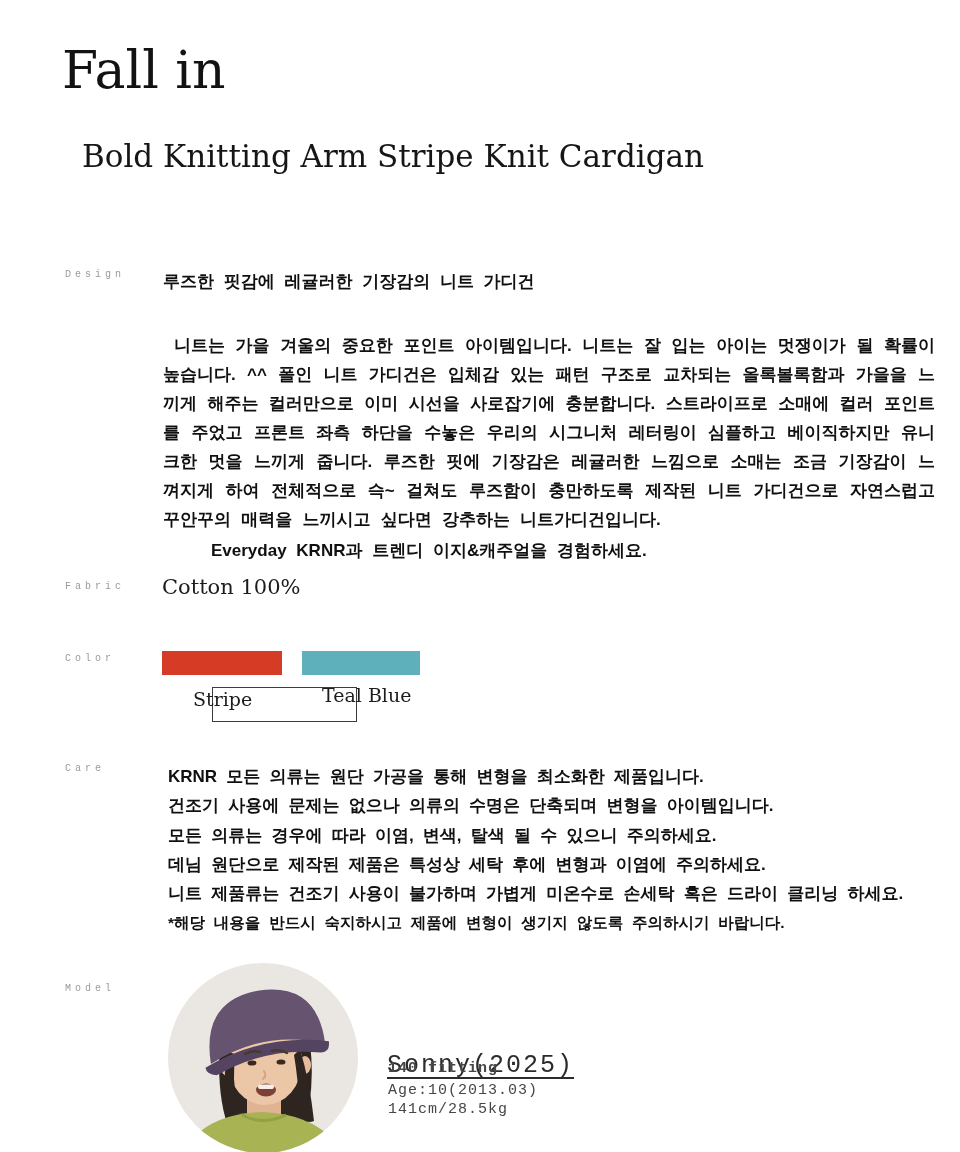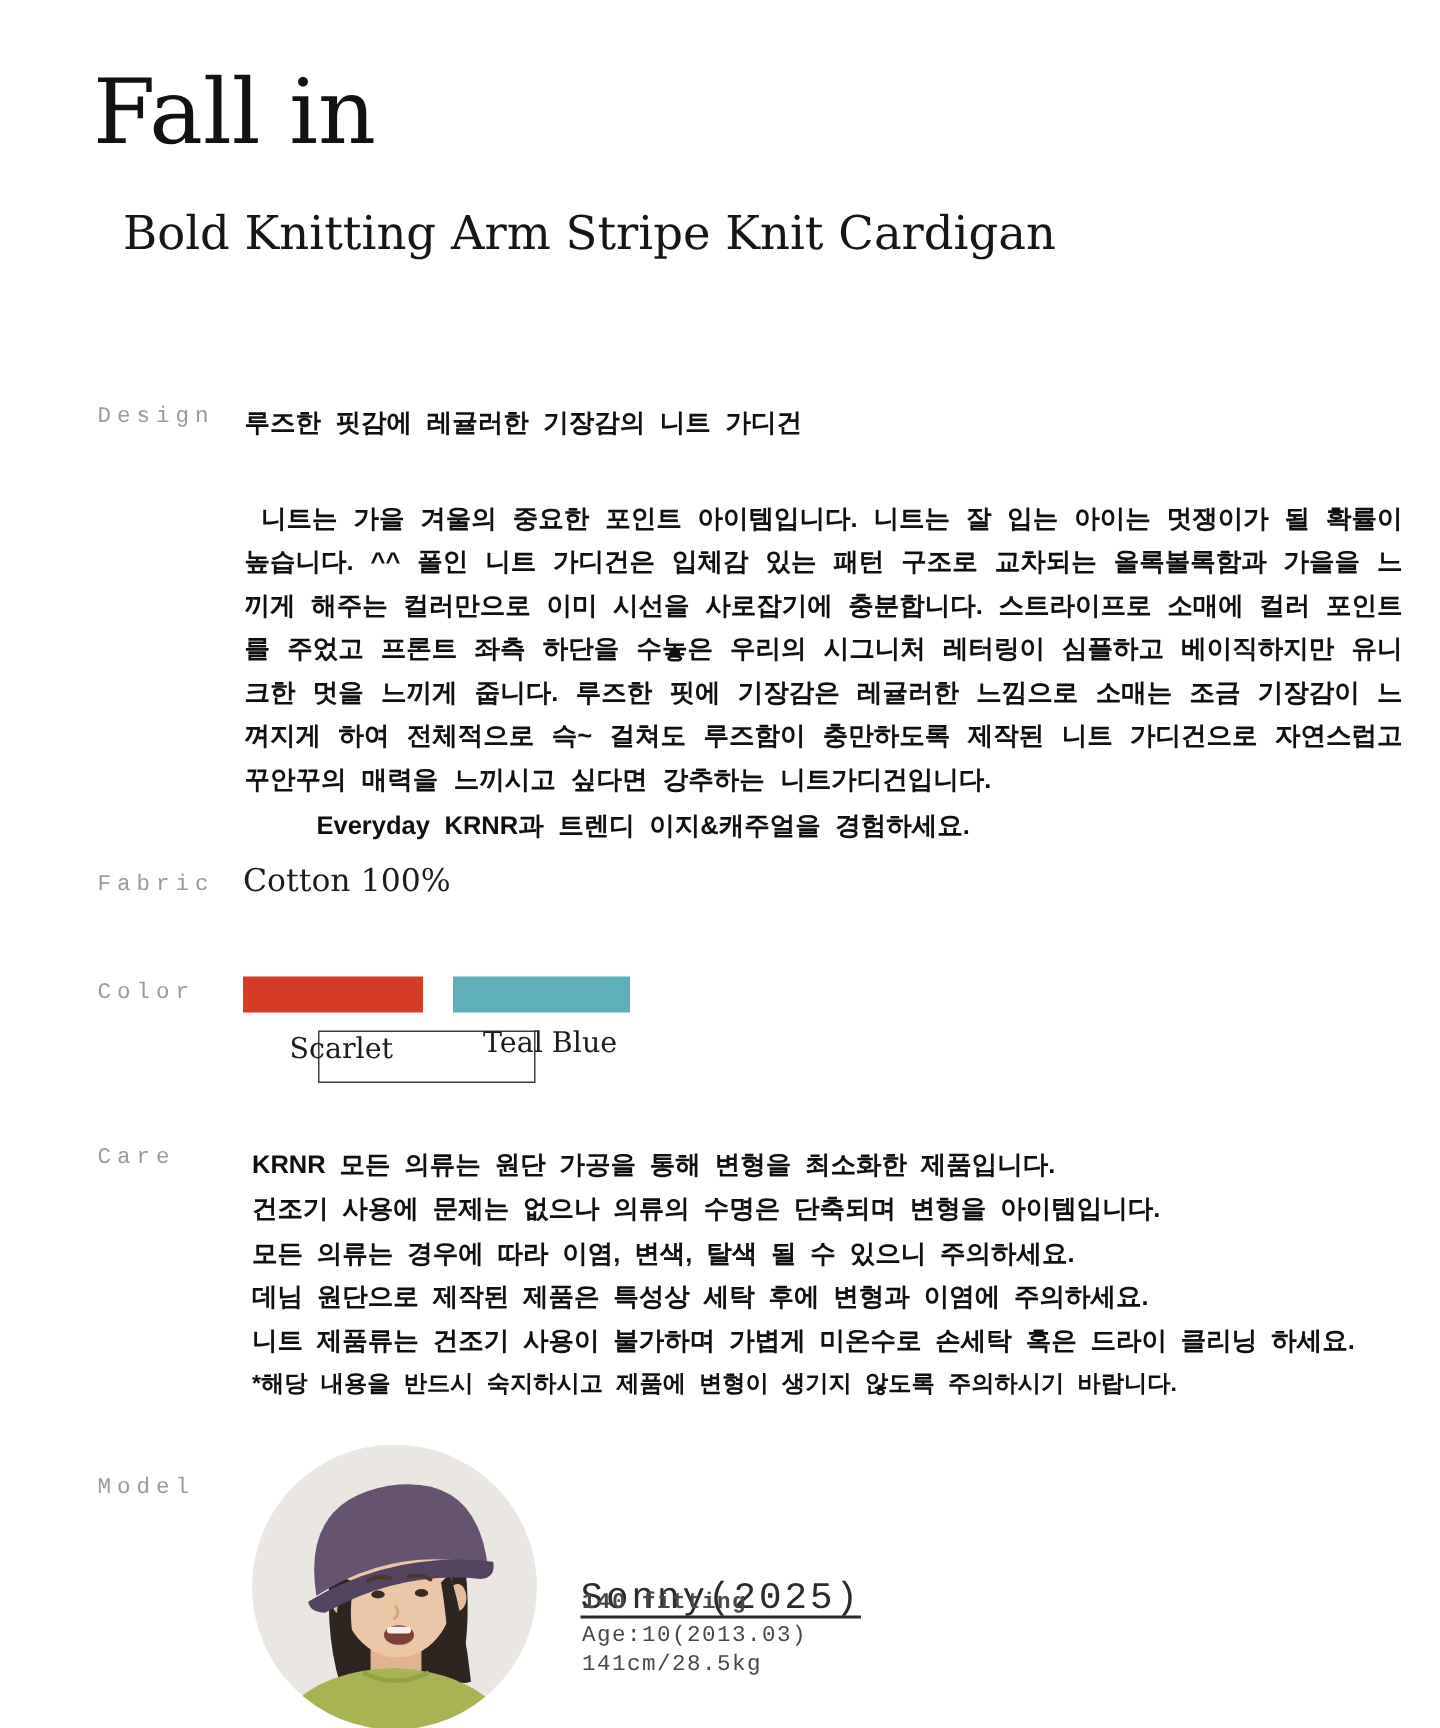--- a/index.html
+++ b/index.html
@@ -11,37 +11,37 @@
     background: #ffffff;
     overflow: hidden;
     color: #111;
     font-family: "Liberation Sans", sans-serif;
   }
   .abs { position: absolute; }
 
   .title {
     left: 62px; top: 40px;
     font-family: "DejaVu Serif", "Liberation Serif", serif;
-    font-size: 60px;
+    font-size: 52px;
     letter-spacing: 0px;
     color: #121212;
     white-space: nowrap;
   }
   .subtitle {
     left: 62px; top: 138px;
     font-family: "DejaVu Serif", "Liberation Serif", serif;
     font-size: 31px;
     color: #161616;
     white-space: nowrap;
     margin-left: 20px;
   }
 
   .section-label {
     font-family: "Liberation Mono", monospace;
-    font-size: 15px;
+    font-size: 10px;
     letter-spacing: 4px;
     color: #9b9b9b;
     white-space: nowrap;
   }
   .lbl-design { left: 65px; top: 269px; }
   .lbl-fabric { left: 65px; top: 581px; }
   .lbl-color  { left: 65px; top: 653px; }
   .lbl-care   { left: 65px; top: 763px; }
   .lbl-model  { left: 65px; top: 983px; }
 
@@ -147,21 +147,21 @@
   <div class="abs ko design-paragraph">니트는 가을 겨울의 중요한 포인트 아이템입니다. 니트는 잘 입는 아이는 멋쟁이가 될 확률이 높습니다. ^^ 폴인 니트 가디건은 입체감 있는 패턴 구조로 교차되는 올록볼록함과 가을을 느끼게 해주는 컬러만으로 이미 시선을 사로잡기에 충분합니다. 스트라이프로 소매에 컬러 포인트를 주었고 프론트 좌측 하단을 수놓은 우리의 시그니처 레터링이 심플하고 베이직하지만 유니크한 멋을 느끼게 줍니다. 루즈한 핏에 기장감은 레귤러한 느낌으로 소매는 조금 기장감이 느껴지게 하여 전체적으로 슥~ 걸쳐도 루즈함이 충만하도록 제작된 니트 가디건으로 자연스럽고 꾸안꾸의 매력을 느끼시고 싶다면 강추하는 니트가디건입니다.</div>
   <div class="abs ko design-tagline">Everyday KRNR과 트렌디 이지&amp;캐주얼을 경험하세요.</div>
 
   <div class="abs section-label lbl-fabric">Fabric</div>
   <div class="abs fabric-value">Cotton 100%</div>
 
   <div class="abs section-label lbl-color">Color</div>
   <div class="abs swatch swatch-scarlet" style="background: rgb(214, 59, 37);"></div>
   <div class="abs swatch swatch-teal" style="background: rgb(94, 177, 187);"></div>
   <div class="abs color-outline-box"></div>
-  <div class="abs swatch-name name-scarlet">Scarlet</div>
+  <div class="abs swatch-name name-scarlet">Stripe</div>
   <div class="abs swatch-name name-teal">Teal Blue</div>
 
   <div class="abs section-label lbl-care">Care</div>
   <div class="abs ko care-lines">
     <div>KRNR 모든 의류는 원단 가공을 통해 변형을 최소화한 제품입니다.</div>
     <div>건조기 사용에 문제는 없으나 의류의 수명은 단축되며 변형을 아이템입니다.</div>
     <div>모든 의류는 경우에 따라 이염, 변색, 탈색 될 수 있으니 주의하세요.</div>
     <div>데님 원단으로 제작된 제품은 특성상 세탁 후에 변형과 이염에 주의하세요.</div>
     <div>니트 제품류는 건조기 사용이 불가하며 가볍게 미온수로 손세탁 혹은 드라이 클리닝 하세요.</div>
     <div class="small">*해당 내용을 반드시 숙지하시고 제품에 변형이 생기지 않도록 주의하시기 바랍니다.</div>

